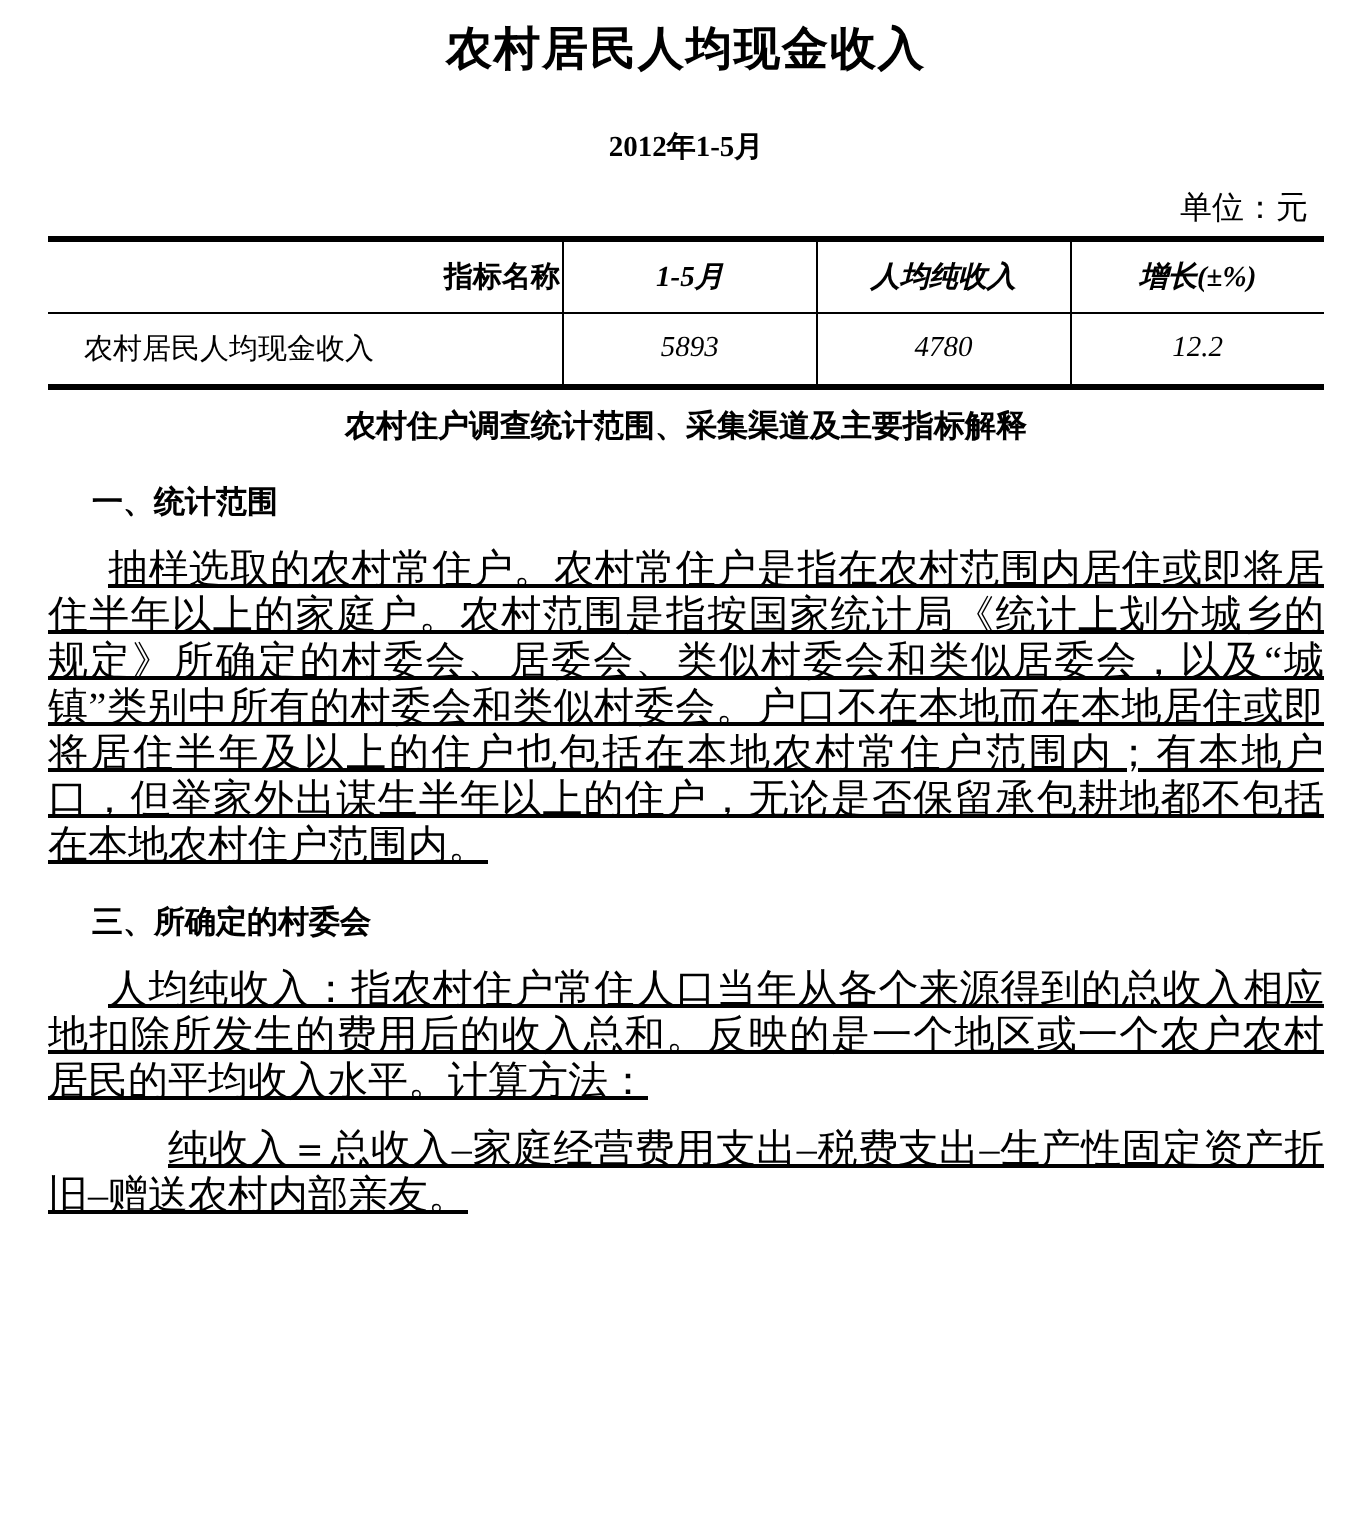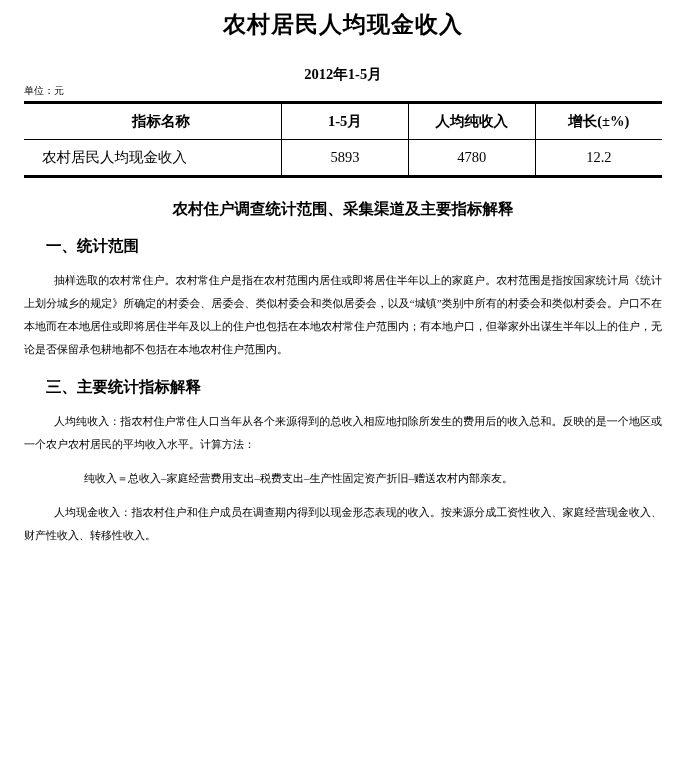--- a/index.html
+++ b/index.html
@@ -31,22 +31,23 @@
     line-height: 30px;
   }
   .doc-subtitle {
     text-align: center;
     font-size: 14.5px;
     margin-top: 24px;
     line-height: 20px;
     font-weight: bold;
   }
   .unit-line {
-    font-size: 10px;
-    margin-top: 0;
+    text-align: right;
+    font-size: 16px;
+    margin-top: 10px;
     margin-bottom: 3px;
     padding-right: 8px;
   }
   table.data-table {
     width: 100%;
     border-collapse: collapse;
     table-layout: fixed;
   }
   table.data-table th,
   table.data-table td {
@@ -67,45 +68,46 @@
   }
   table.data-table th.col-name,
   table.data-table td.col-name {
     text-align: left;
     padding-left: 18px;
     width: 238px;
   }
   table.data-table th.vsep,
   table.data-table td.vsep {
     border-left: 1px solid #000;
+    font-style: italic;
   }
   table.data-table thead th.col-name {
-    text-align: center;
+    text-align: right;
   }
   .section-heading {
     text-align: center;
     font-size: 15.5px;
     font-weight: bold;
-    margin-top: 20px;
+    margin-top: 8px;
     line-height: 22px;
   }
   .sub-heading {
     font-size: 15.5px;
     font-weight: bold;
     margin-top: 16px;
     margin-left: 22px;
     line-height: 22px;
-    font-family: Liberation Mono, monospace;
   }
   p.body-text {
-    font-size: 11px;
+    font-size: 20px;
     line-height: 23px;
     margin: 11px 0 0 0;
     text-align: justify;
     text-indent: 30px;
+    text-decoration: underline;
   }
   p.body-text.indent-more {
     text-indent: 60px;
   }
 </style>
 </head>
 <body>
 
 <div class="page">
 
@@ -133,18 +135,17 @@
       </tr>
     </tbody>
   </table>
 
   <div class="section-heading">农村住户调查统计范围、采集渠道及主要指标解释</div>
 
   <div class="sub-heading">一、统计范围</div>
   <p class="body-text">抽样选取的农村常住户。农村常住户是指在农村范围内居住或即将居住半年以上的家庭户。农村范围是指按国家统计局《统计上划分城乡的规定》所确定的村委会、居委会、类似村委会和类似居委会，以及“城镇”类别中所有的村委会和类似村委会。户口不在本地而在本地居住或即将居住半年及以上的住户也包括在本地农村常住户范围内；有本地户口，但举家外出谋生半年以上的住户，无论是否保留承包耕地都不包括在本地农村住户范围内。</p>
 
 
-  <div class="sub-heading">三、主要统计指标解释</div>
+  <div class="sub-heading">三、所确定的村委会</div>
   <p class="body-text">人均纯收入：指农村住户常住人口当年从各个来源得到的总收入相应地扣除所发生的费用后的收入总和。反映的是一个地区或一个农户农村居民的平均收入水平。计算方法：</p>
   <p class="body-text indent-more">纯收入＝总收入–家庭经营费用支出–税费支出–生产性固定资产折旧–赠送农村内部亲友。</p>
-  <p class="body-text">人均现金收入：指农村住户和住户成员在调查期内得到以现金形态表现的收入。按来源分成工资性收入、家庭经营现金收入、财产性收入、转移性收入。</p>
 
 </div>
 
 </body></html>

